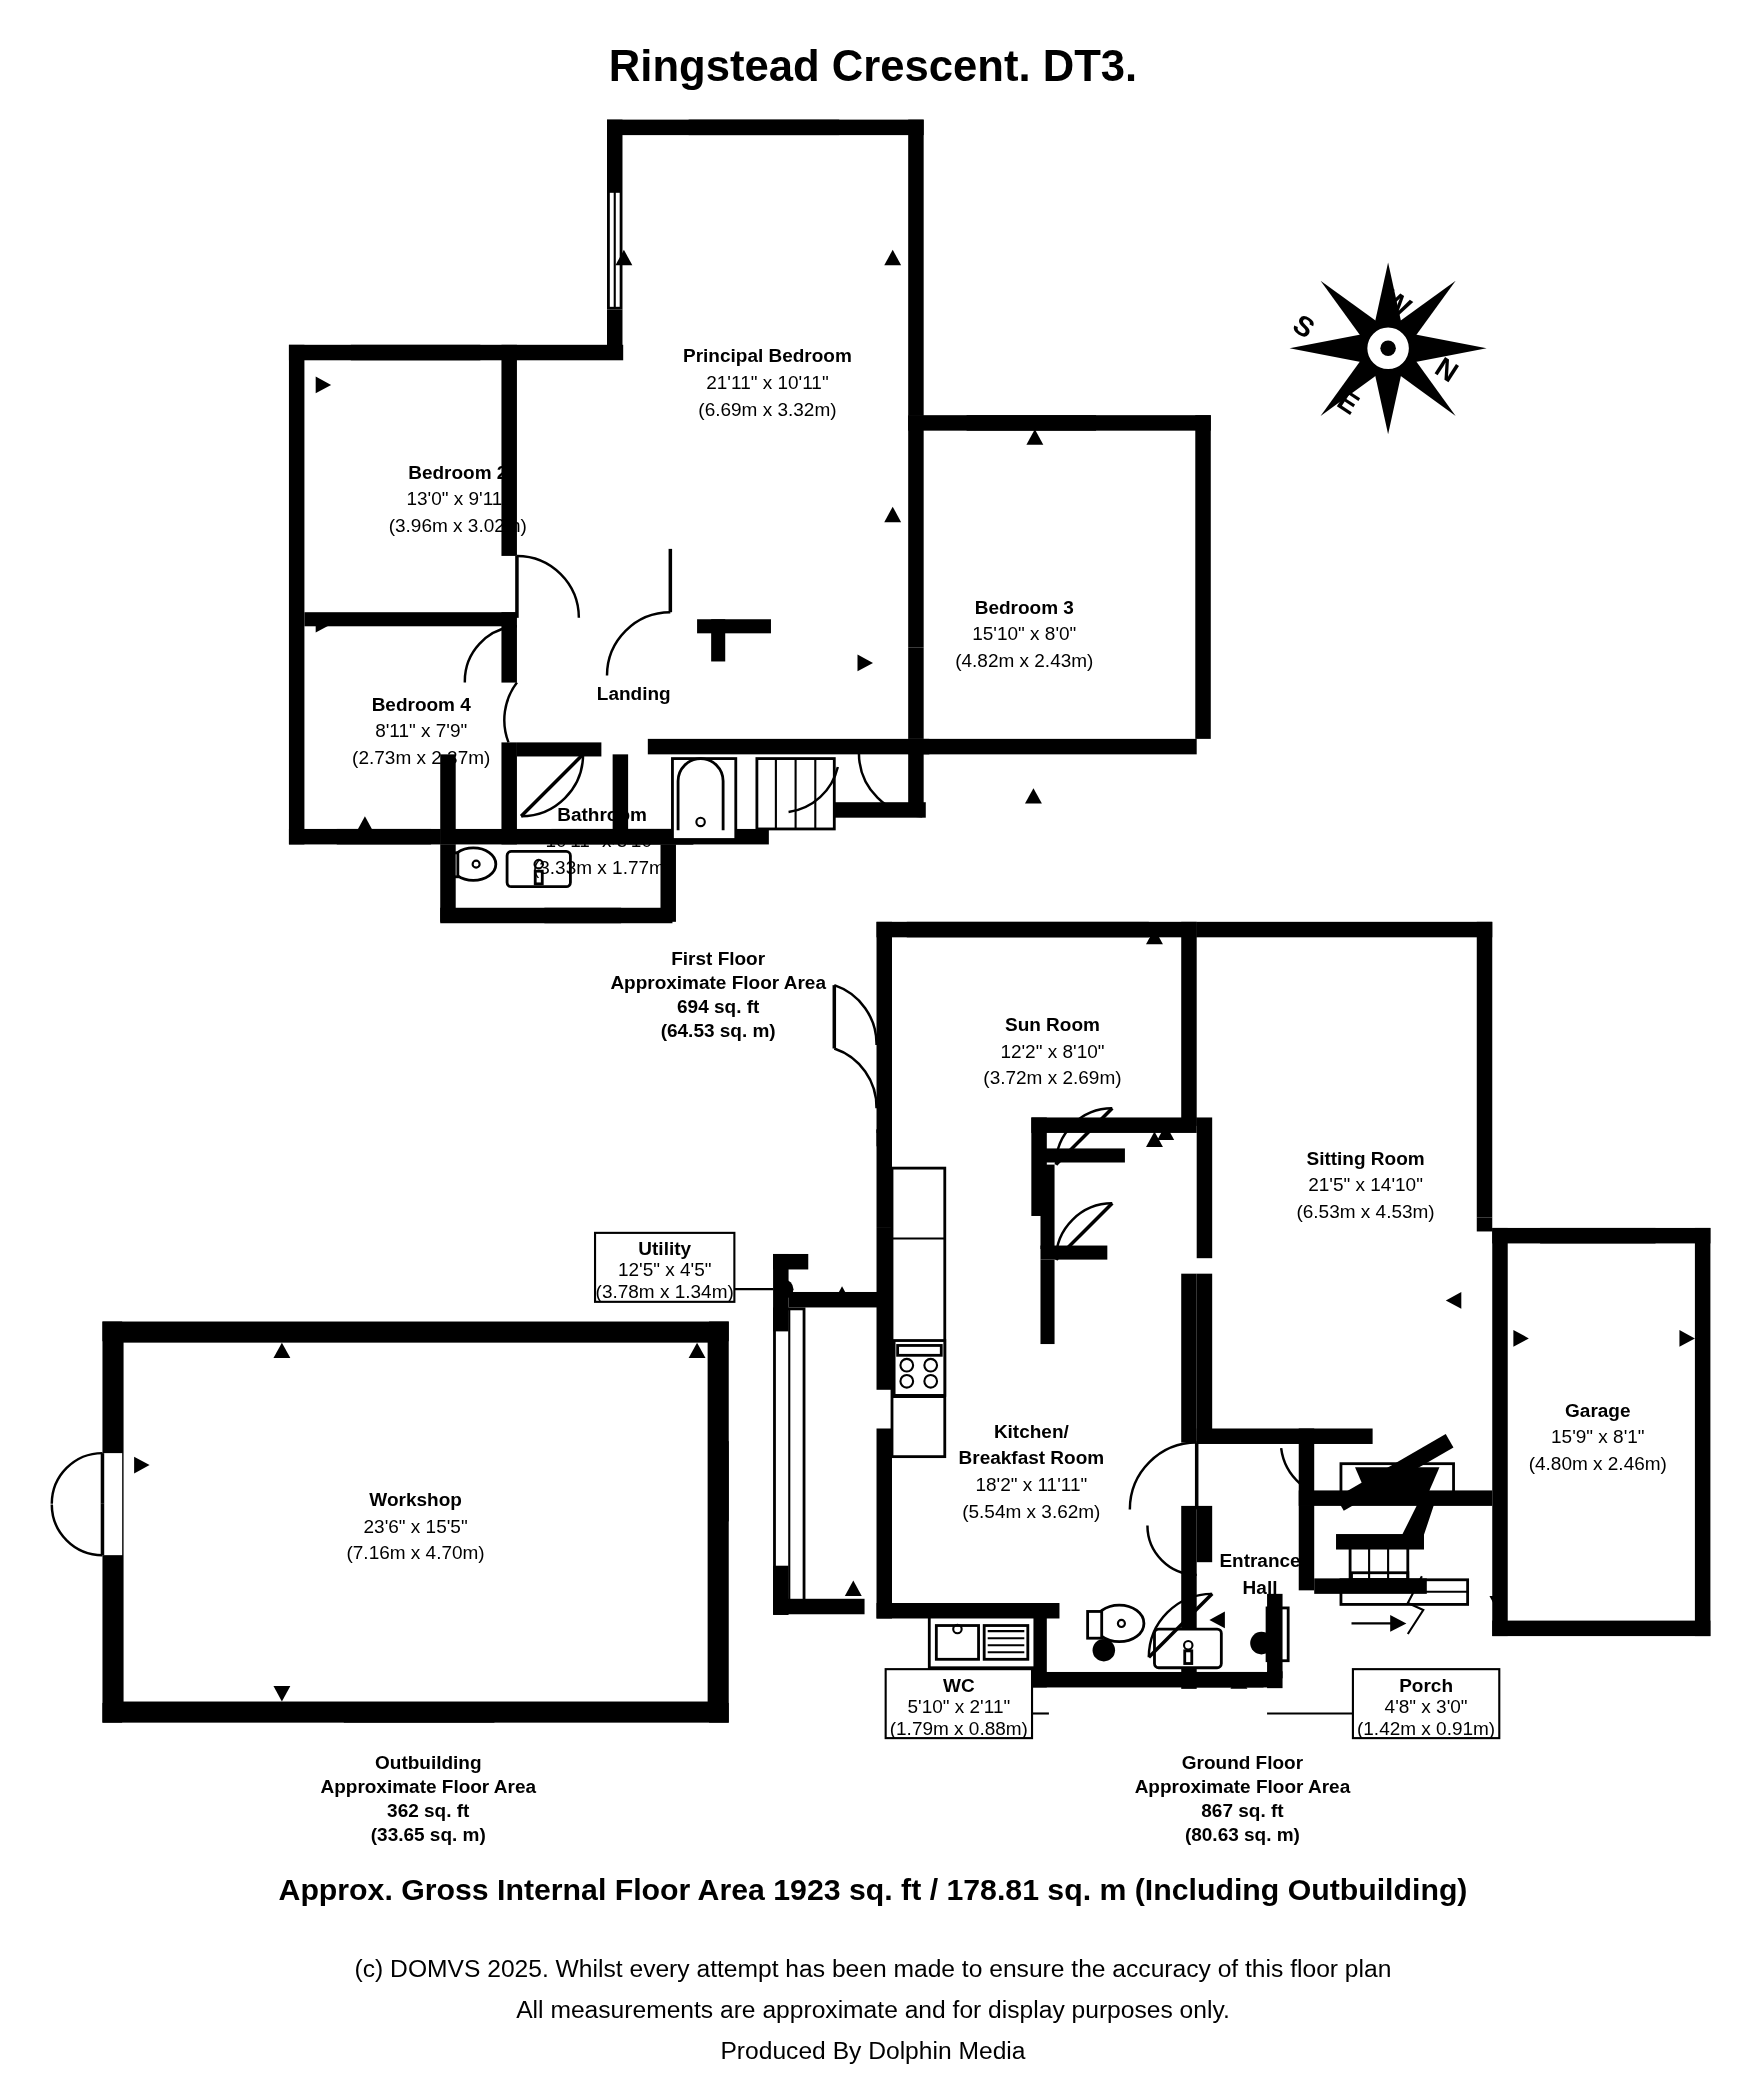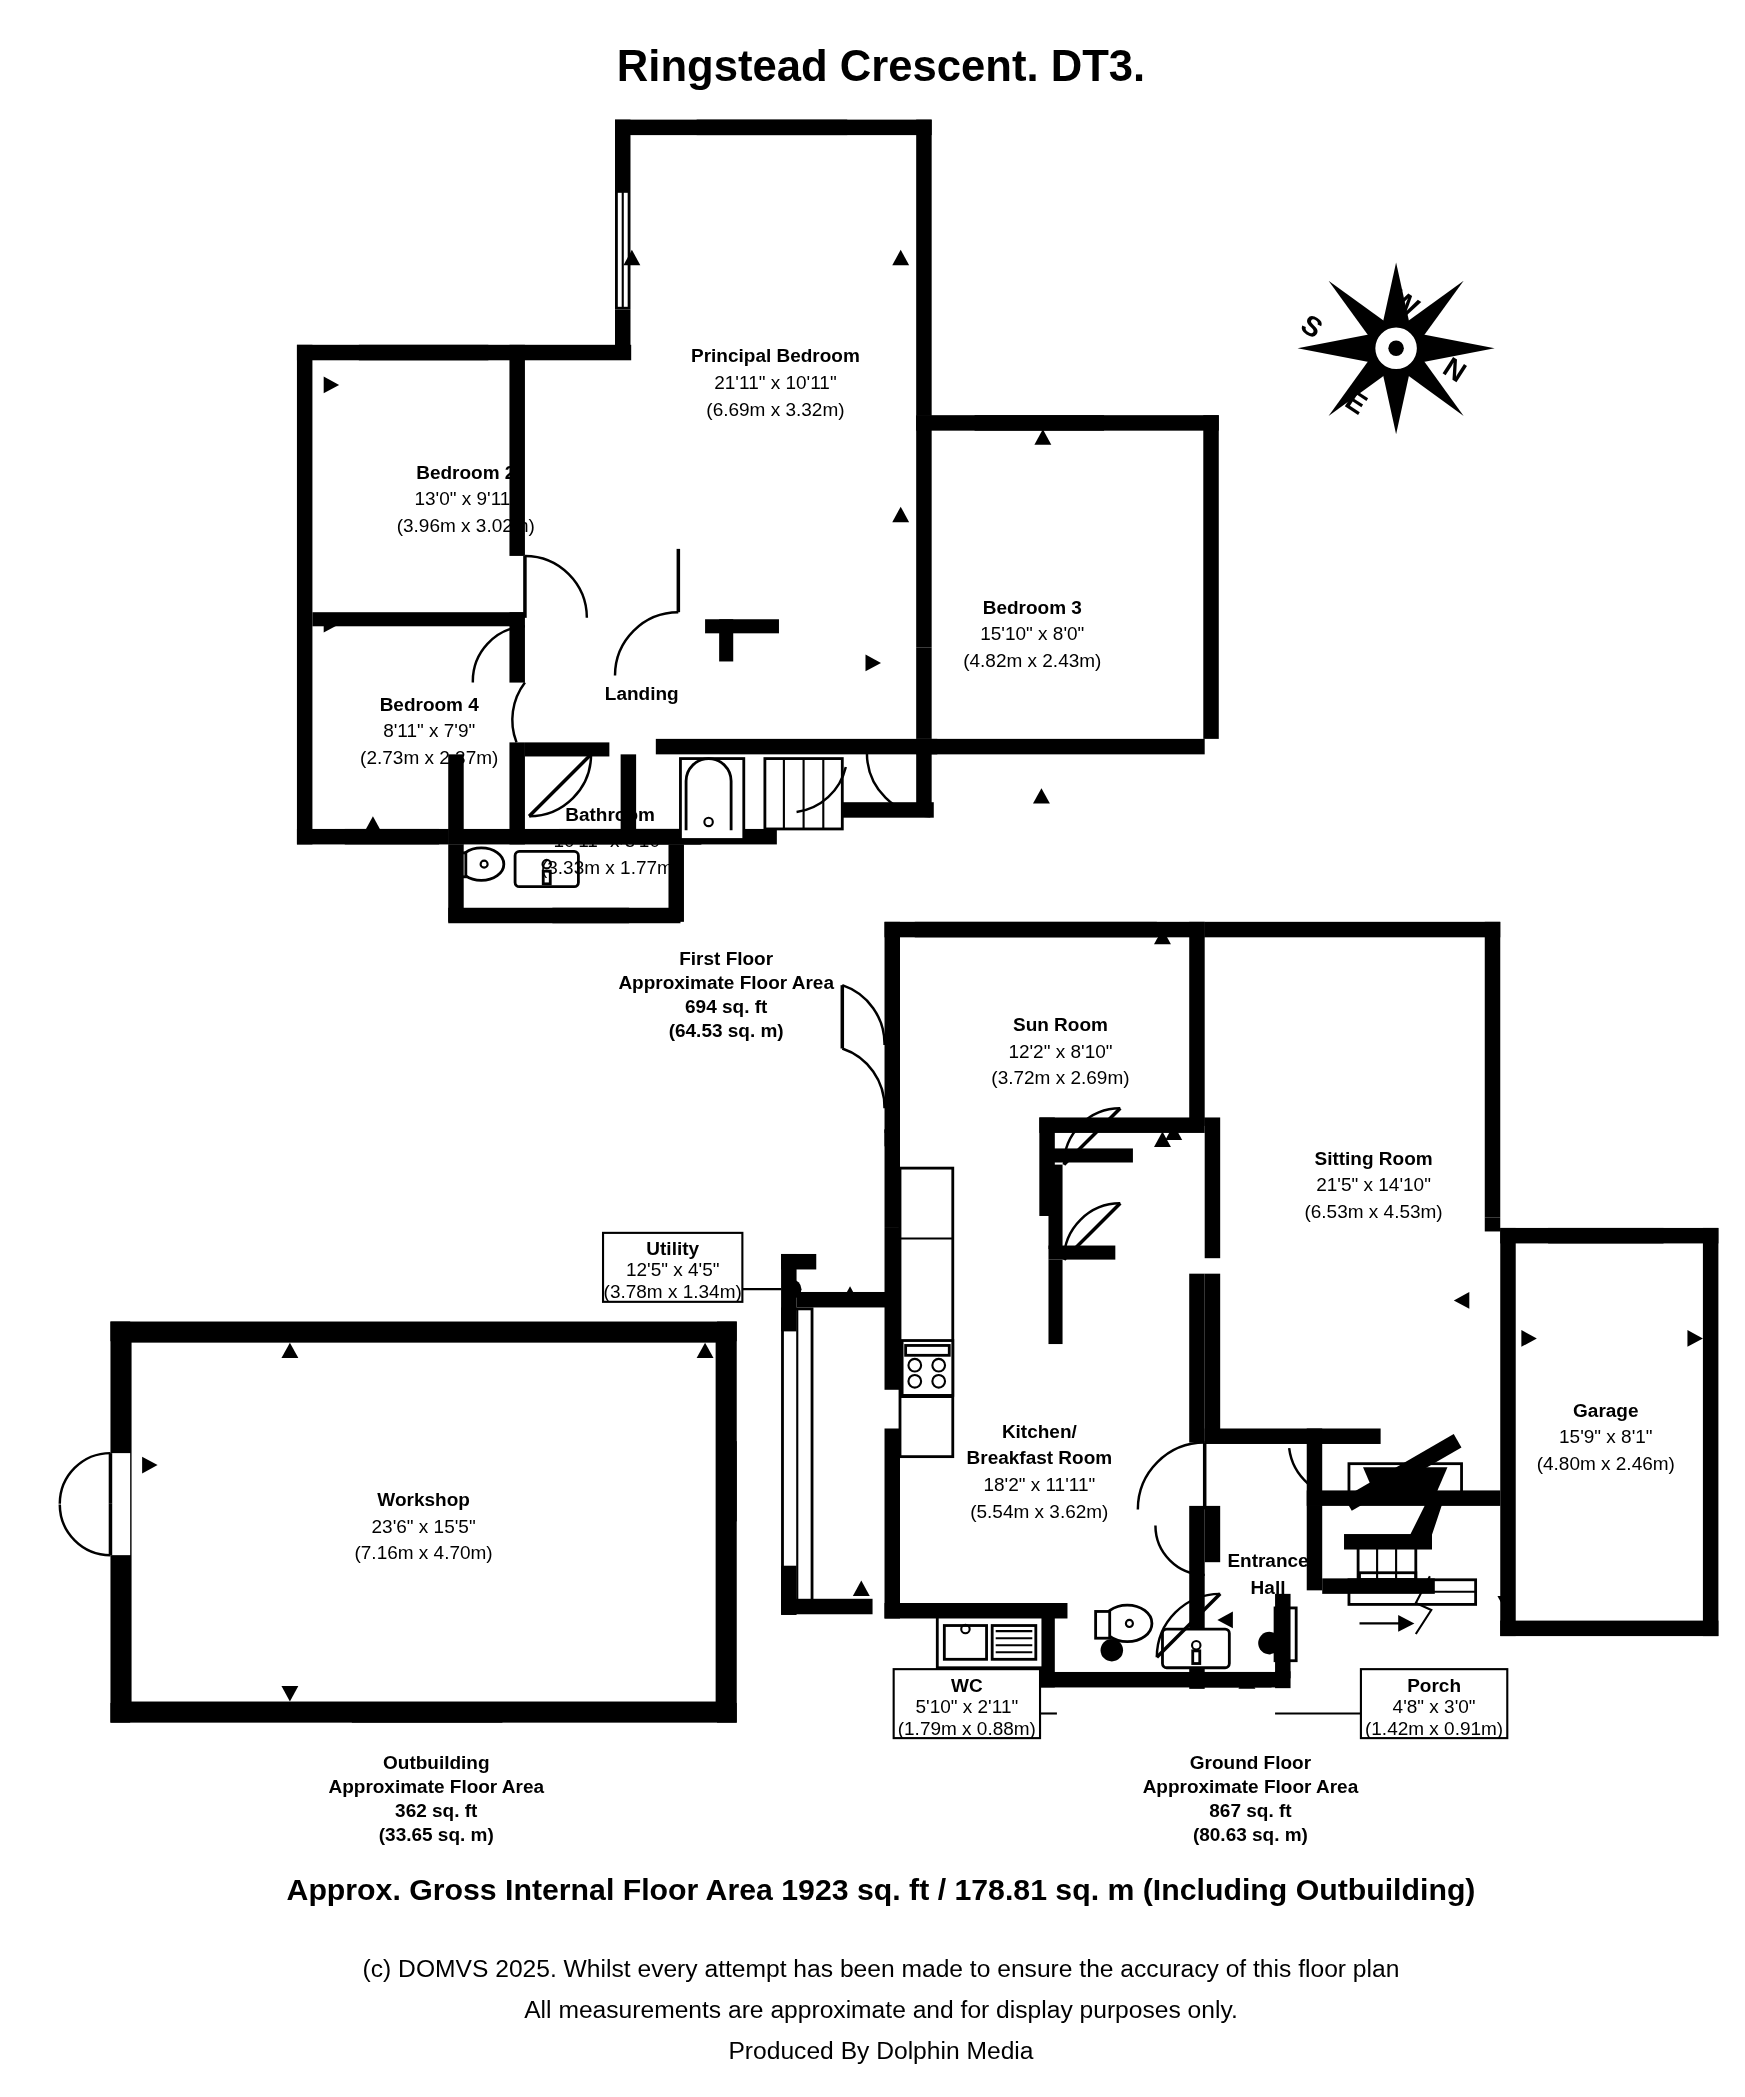--- a/index.html
+++ b/index.html
@@ -11,21 +11,21 @@
   body {
     width: 1746px;
     height: 2097px;
     font-family: "Liberation Sans", sans-serif;
     color: #000000;
     overflow: hidden;
     position: relative;
   }
   #plan-root {
     position: absolute;
-    left: 8px; top: 0;
+    left: 0; top: 0;
     width: 1384px;
     height: 2097px;
   }
   svg#floorplan {
     display: block;
     width: 1746px;
     height: 2097px;
   }
   .wall { fill: #000000; }
   .thin { fill: none; stroke: #000000; stroke-width: 4; }

